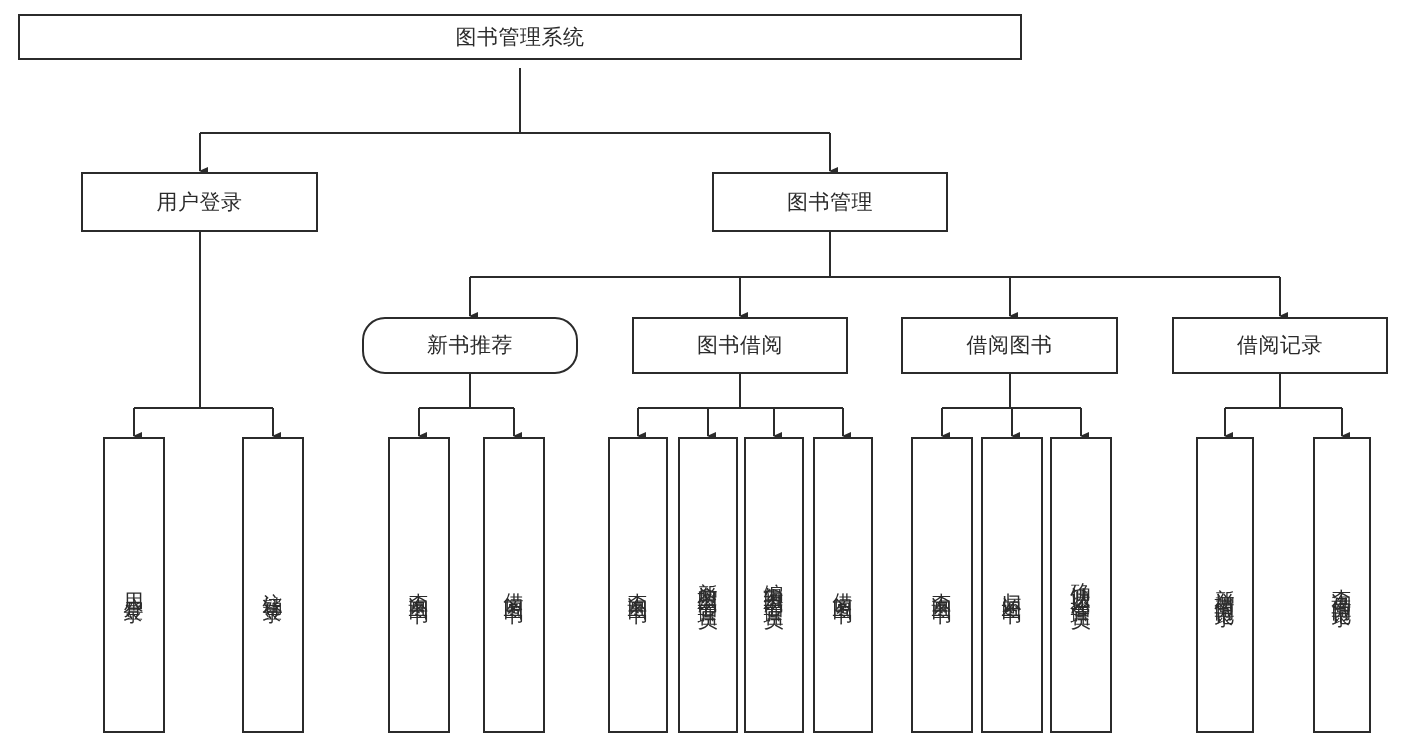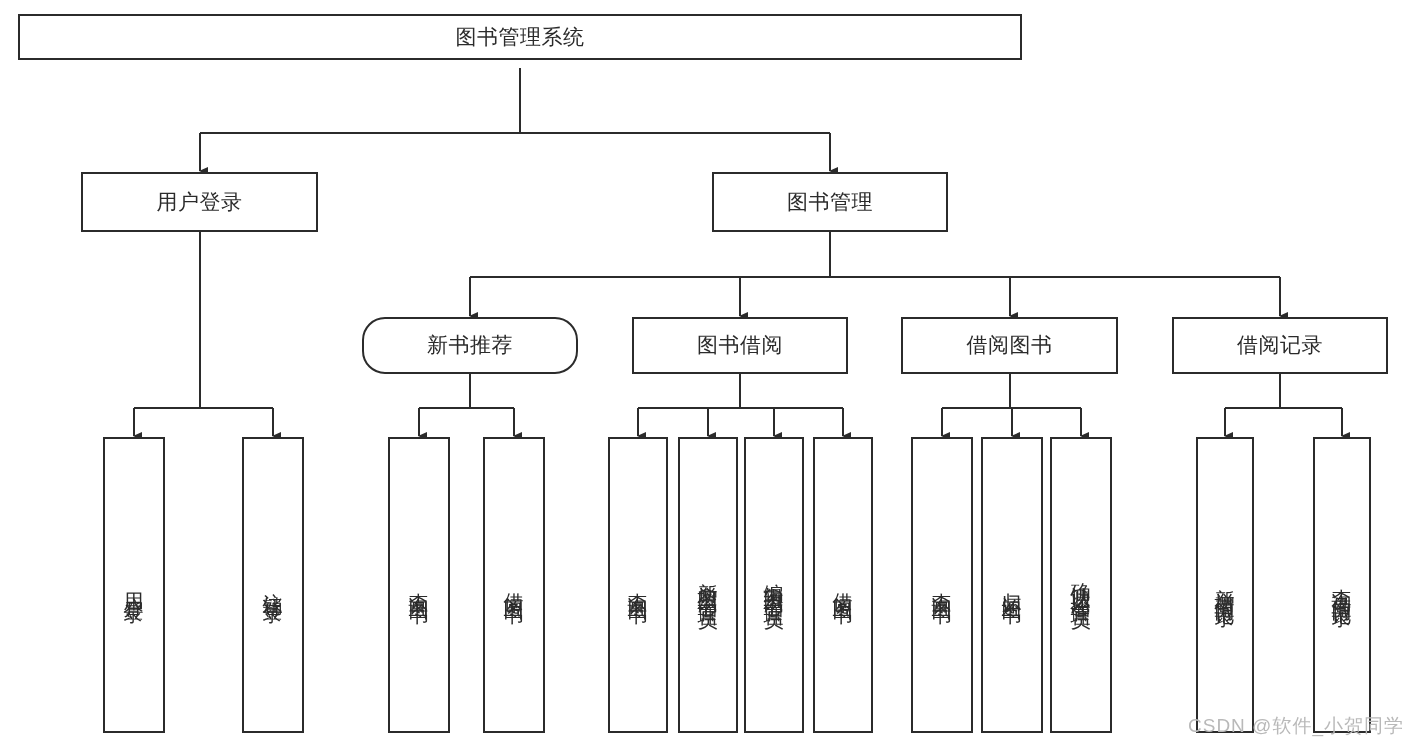--- a/index.html
+++ b/index.html
@@ -175,14 +175,13 @@
         <span class="node-label">确认归还（管理员）</span>
       </div>
       <div class="node-box vertical" style="left: 1196px; top: 437px; width: 58px; height: 296px;">
         <span class="node-label">新增借阅记录</span>
       </div>
       <div class="node-box vertical" style="left: 1313px; top: 437px; width: 58px; height: 296px;">
         <span class="node-label">查询借阅记录</span>
       </div>
     </div>
 
-  <div class="watermark" style="left:1188px; top:713px;">CSDN @软件_小贺同学</div>
 </div>
 
 </body></html>

